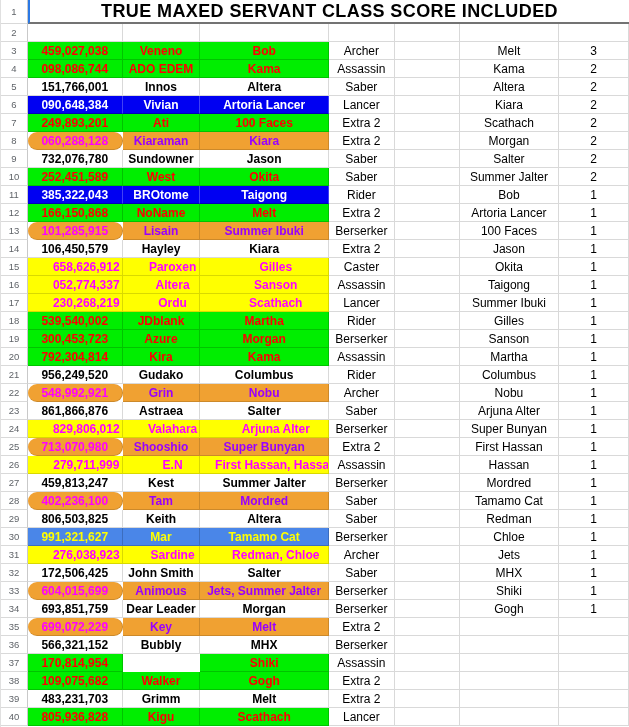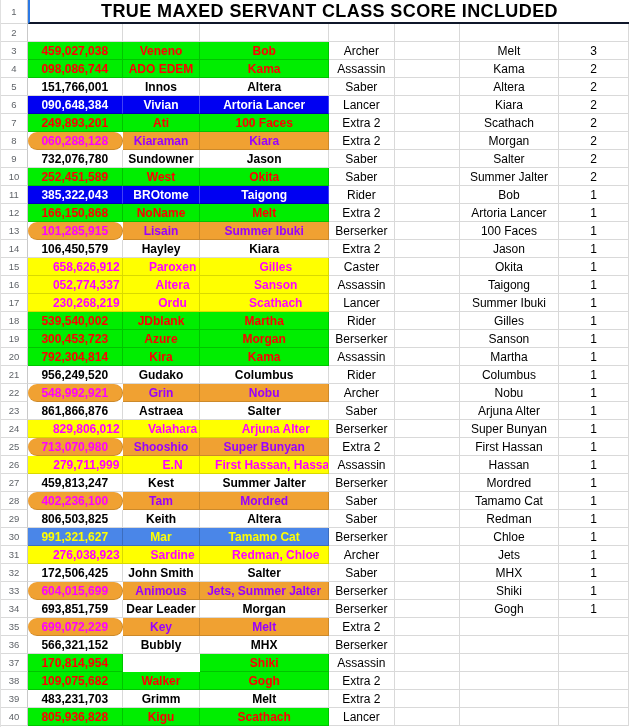--- a/index.html
+++ b/index.html
@@ -29,21 +29,21 @@
   .c7{width:70px;}
   .c8{flex:1;border-right:none;}
   .rowhdr{
     color:#5f6368;font-size:9.5px;font-weight:normal;
     border-right:1px solid #c9c9c9;background:#fff;
   }
   .b{font-weight:bold;}
   .title-cell{
     flex:1;font-weight:bold;font-size:18px;letter-spacing:.4px;color:#000;
     border-left:2px solid #2b78e4;
-    border-bottom:2px solid #0f172a;
+    border-bottom:2px solid #737373;
     border-right:none;
   }
   
   .r-green  .c1,.r-green  .c2,.r-green  .c3{background:#00ee00;color:#fe0000;border-right-color:rgba(0,0,0,.18);border-bottom-color:rgba(0,0,0,.18);}
   .r-blue   .c1,.r-blue   .c2,.r-blue   .c3{background:#0000f2;color:#ffffff;border-right-color:rgba(255,255,255,.25);border-bottom-color:rgba(0,0,0,.25);}
   .r-cornflower .c1,.r-cornflower .c2,.r-cornflower .c3{background:#4a86e8;color:#ffff00;border-right-color:rgba(0,0,0,.18);border-bottom-color:rgba(0,0,0,.18);}
   .r-orange .c1,.r-orange .c2,.r-orange .c3{background:#f0a132;border-right-color:rgba(0,0,0,.15);border-bottom-color:rgba(0,0,0,.15);}
   .r-orange .c1{color:#ff00ff;border-radius:9px;}
   .r-orange .c2,.r-orange .c3{color:#9900ff;}
   .r-yellow .c1,.r-yellow .c2,.r-yellow .c3{background:#ffff00;color:#ff00ff;border-right-color:rgba(0,0,0,.15);border-bottom-color:rgba(0,0,0,.15);padding-left:23px;}

